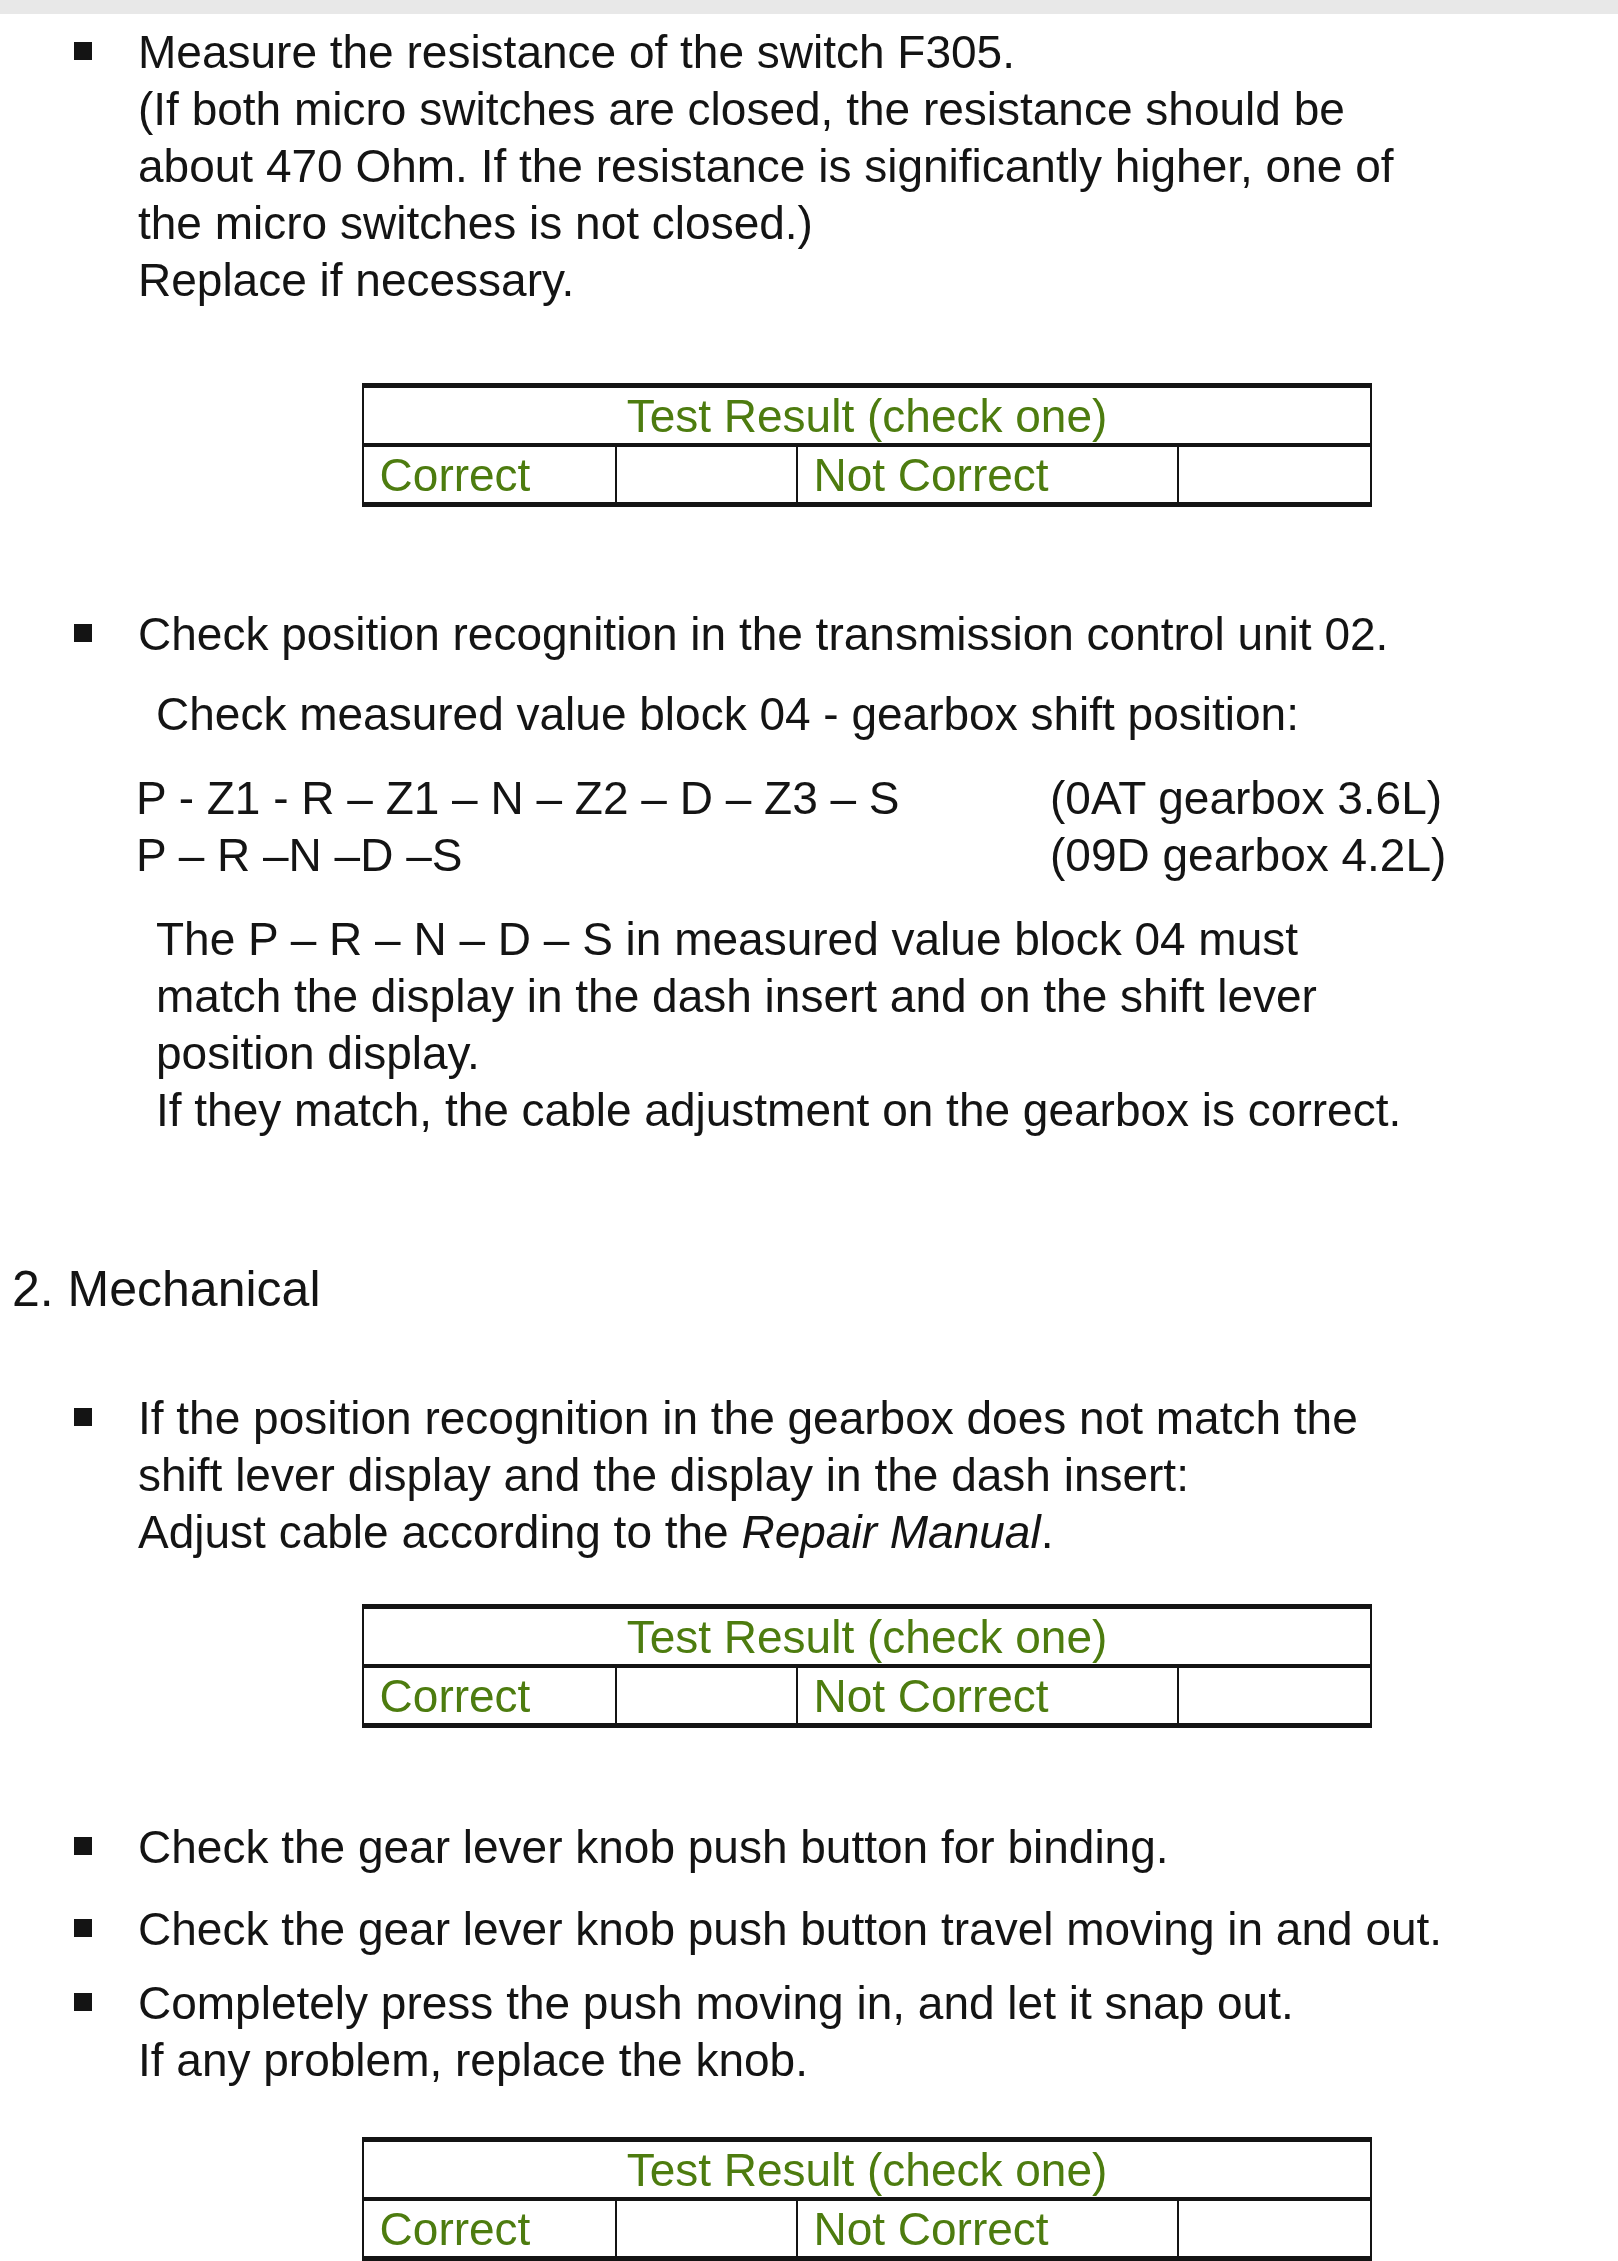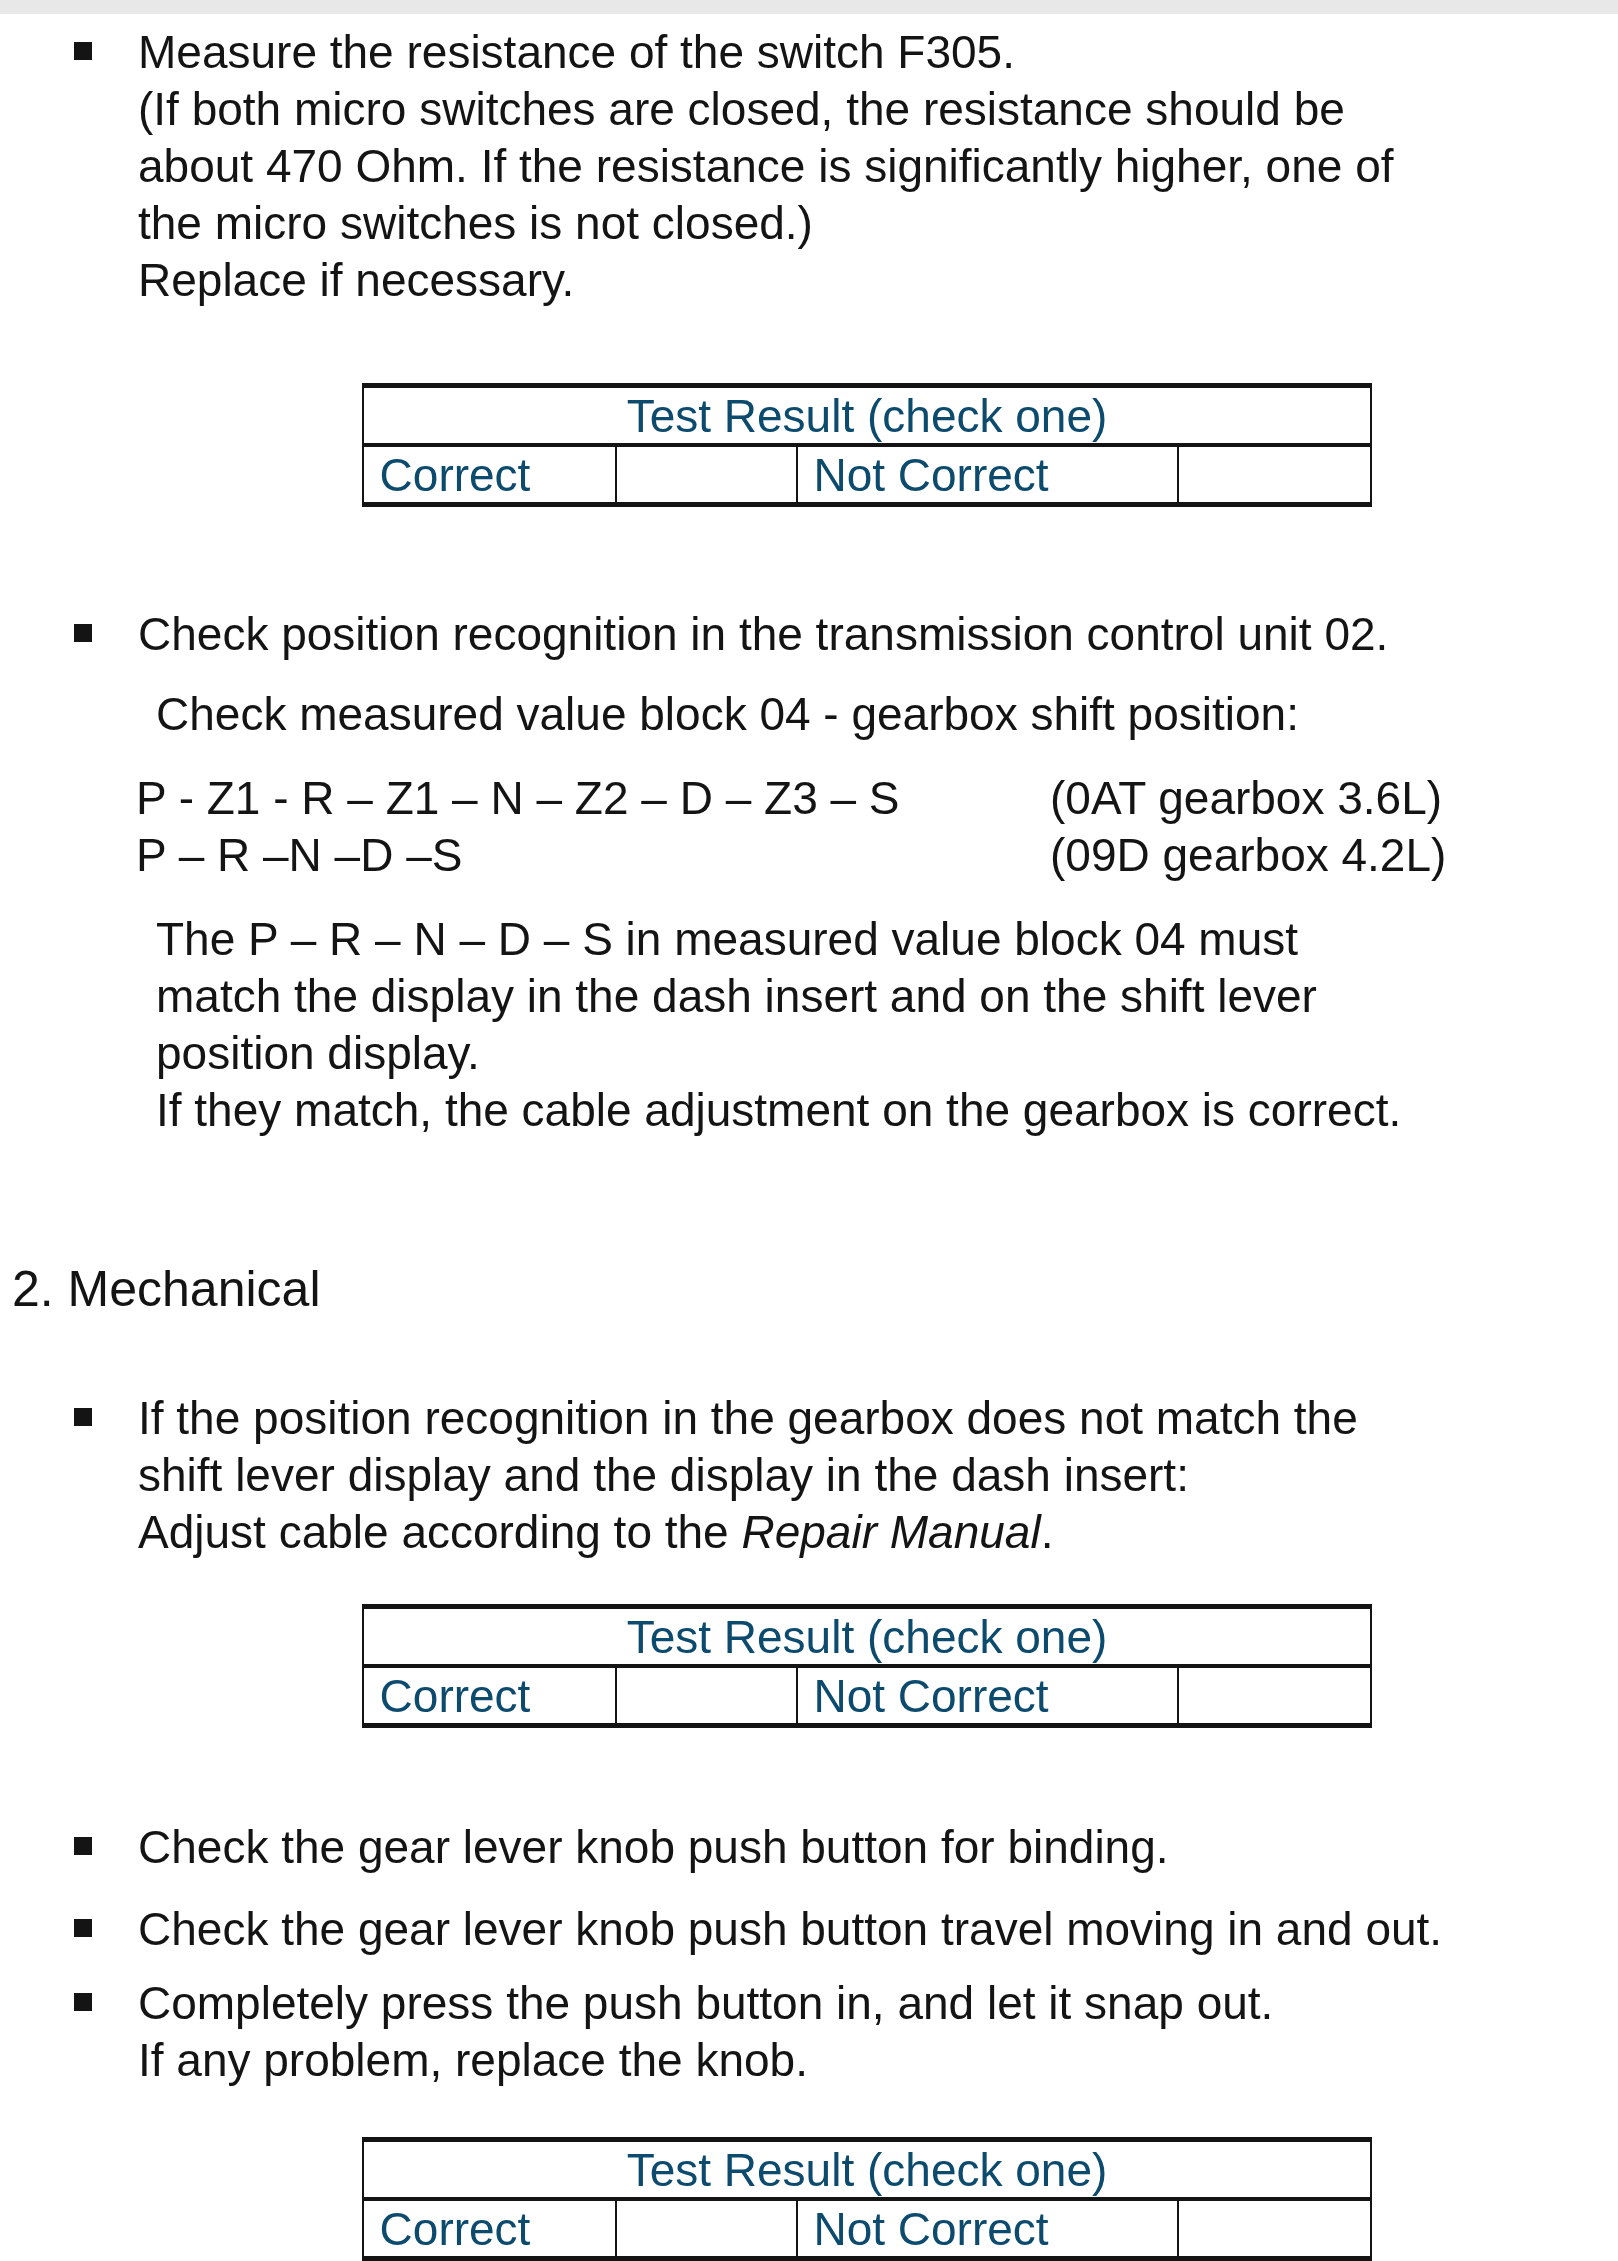--- a/index.html
+++ b/index.html
@@ -47,21 +47,21 @@
   }
   .ital { font-style: italic; }
   table.result-table {
     position: absolute;
     left: 362px;
     width: 1010px;
     border-collapse: collapse;
     table-layout: fixed;
     font-size: 46px;
     line-height: 52px;
-    color: #0c4a6e;
+    color: #4d7c0f;
   }
   table.result-table td {
     border: 2.6px solid #141414;
     height: 55px;
     vertical-align: middle;
     padding: 0 0 0 15.6px;
     overflow: hidden;
   }
   table.result-table tr.hdr td {
     border-top-width: 5.2px;
@@ -165,21 +165,21 @@
     <div class="btext">Check the gear lever knob push button for binding.</div>
   </div>
 
   <div class="item" style="top:1887px">
     <div class="bullet-sq"></div>
     <div class="btext">Check the gear lever knob push button travel moving in and out.</div>
   </div>
 
   <div class="item" style="top:1961px">
     <div class="bullet-sq"></div>
-    <div class="btext">Completely press the push button in, and let it snap out.
+    <div class="btext">Completely press the push moving in, and let it snap out.
 If any problem, replace the knob.</div>
   </div>
 
   <table class="result-table" style="top:2123px">
     <colgroup>
         <col class="col-correct">
         <col class="col-chk1">
         <col class="col-ncorrect">
         <col class="col-chk2">
       </colgroup>

